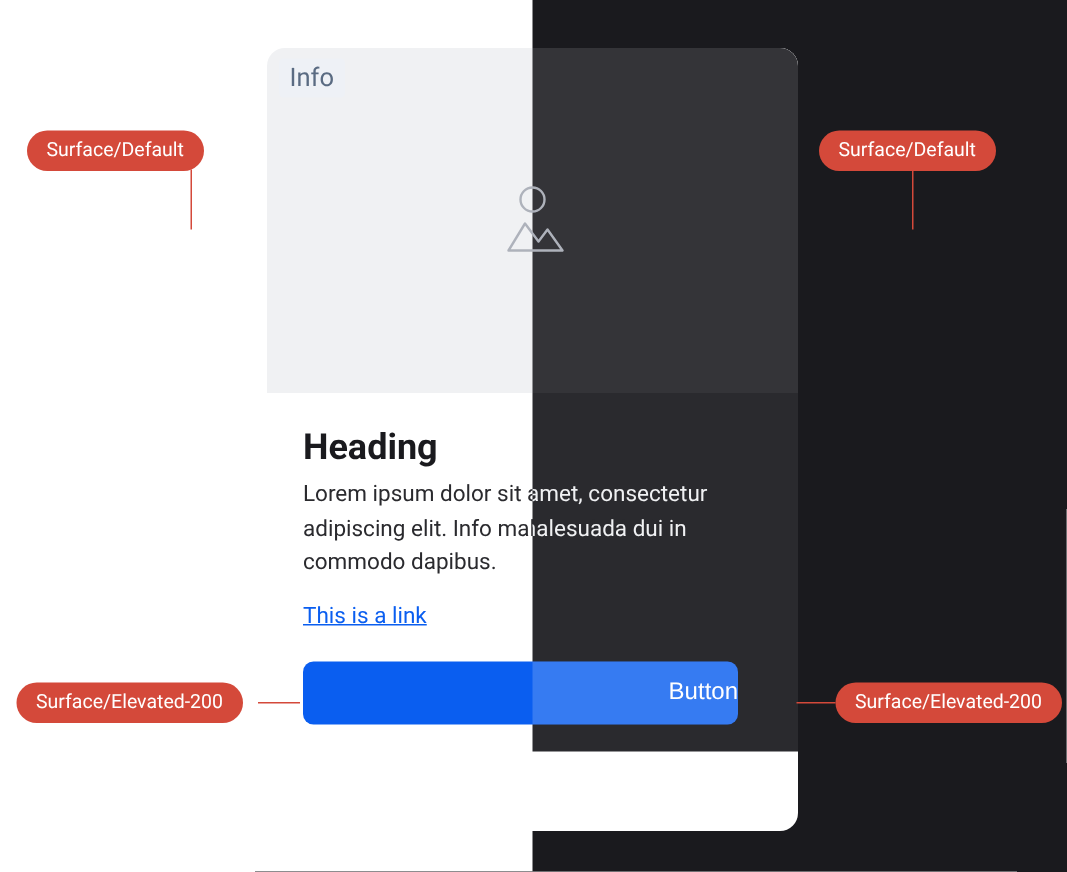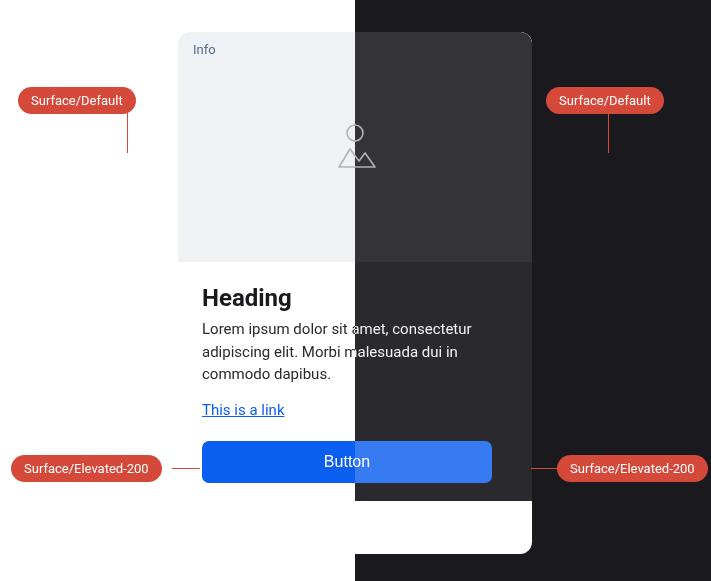--- a/index.html
+++ b/index.html
@@ -30,21 +30,21 @@
       overflow: hidden;
       z-index: 2;
       background: #fff;
     }
     .info-badge {
       position: absolute;
       top: 7px;
       left: 8px;
       background: #eef1f6;
       color: #5a6b82;
-      font-size: 13px;
+      font-size: 17px;
       padding: 3px 7px;
       border-radius: 3px;
       z-index: 4;
     }
     .card-image {
       position: relative;
       width: 100%;
       height: 230px;
       background: #f0f1f3;
       display: flex;
@@ -107,21 +107,21 @@
       color: #0a5ef0;
       text-decoration: underline;
       margin-bottom: 22px;
       position: relative;
       z-index: 3;
       text-align: right;
     }
     .button {
       display: flex;
       align-items: center;
-      justify-content: center;
+      justify-content: flex-end;
       width: 100%;
       height: 42px;
       background: #0a5ef0;
       color: #fff;
       font-size: 16px;
       font-weight: 500;
       border: none;
       border-radius: 7px;
       cursor: pointer;
       position: relative;
@@ -202,20 +202,20 @@
     <svg class="image-placeholder" width="56" height="48" viewBox="0 0 56 48">
       <circle cx="28" cy="10" r="8" fill="none" stroke="#aeb2bb" stroke-width="1.6"></circle>
       <path d="M 12 44 L 23 26 L 32 38 L 38 30 L 48 44 Z" fill="none" stroke="#aeb2bb" stroke-width="1.6" stroke-linejoin="round"></path>
     </svg>
   </div>
 
   <div class="card-body">
     <div class="card-body-dark"></div>
     
     <h2 class="heading mix-text" data-text="Heading">Heading</h2>
-    <p class="body-text mix-text" data-text="Lorem ipsum dolor sit amet, consectetur adipiscing elit. Morbi malesuada dui in commodo dapibus.">Lorem ipsum dolor sit amet, consectetur adipiscing elit. Morbi malesuada dui in commodo dapibus.</p>
+    <p class="body-text mix-text" data-text="Lorem ipsum dolor sit amet, consectetur adipiscing elit. Morbi malesuada dui in commodo dapibus.">Lorem ipsum dolor sit amet, consectetur adipiscing elit. Info malesuada dui in commodo dapibus.</p>
     <a href="#" class="link">This is a link</a>
     <button class="button">
       <span>Button</span>
       <span class="button-dark-half"></span>
     </button>
   </div>
 </div>
 
 </body></html>

